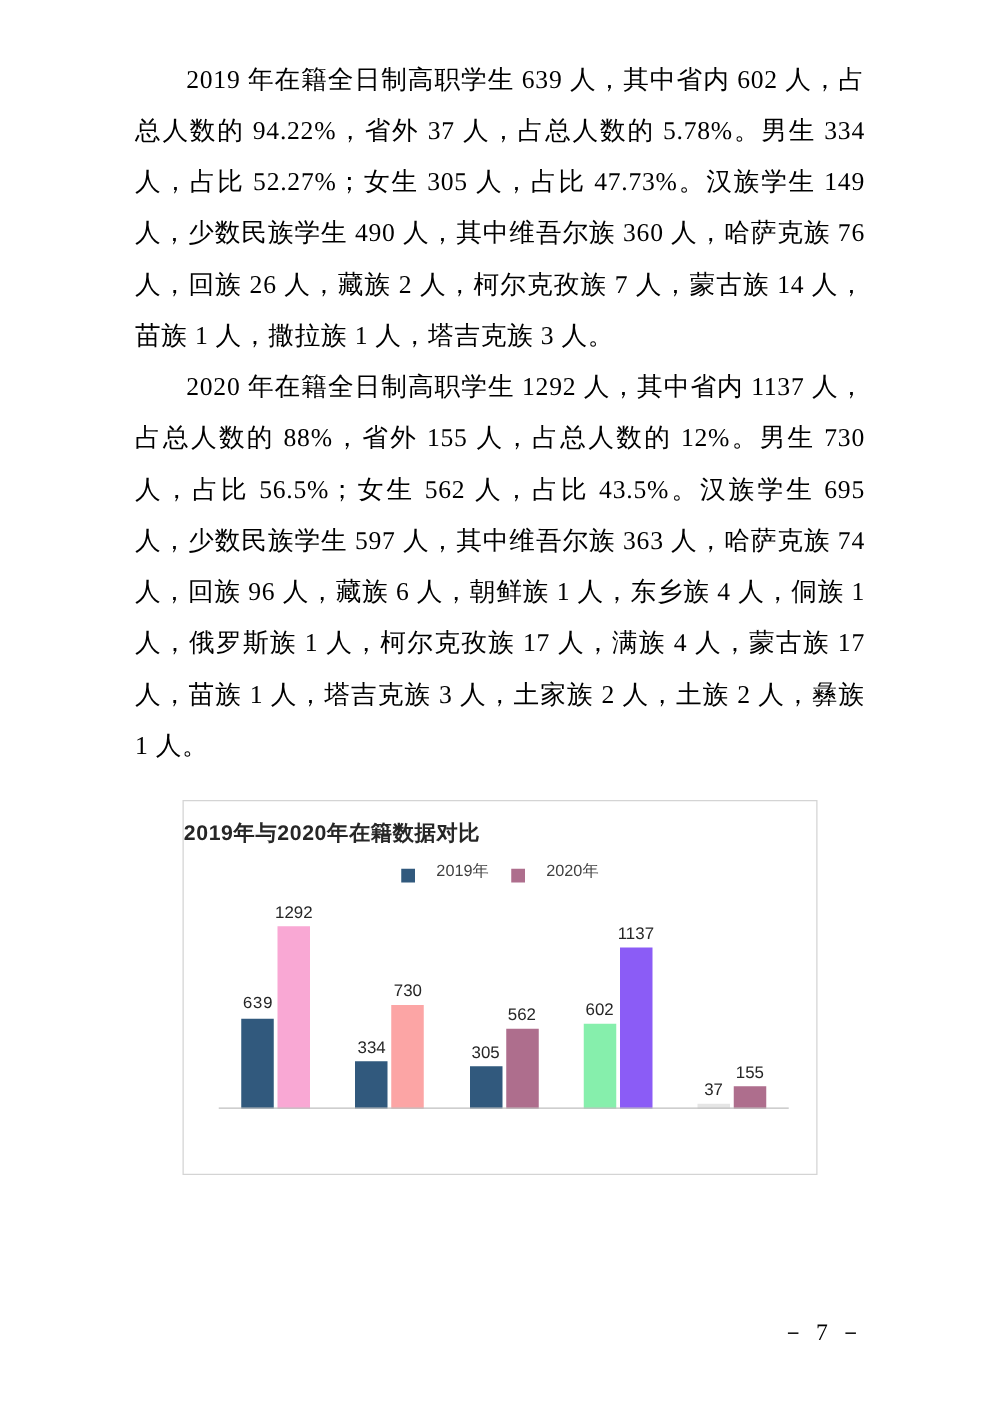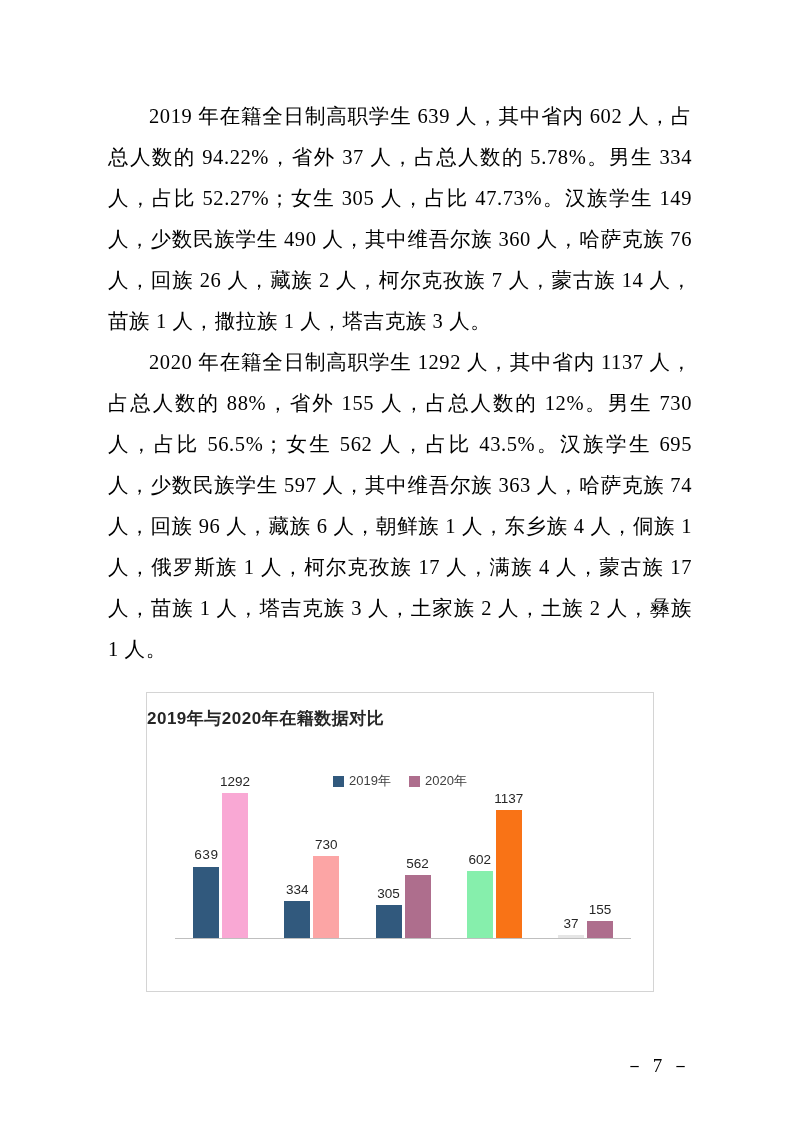--- a/index.html
+++ b/index.html
@@ -14,21 +14,21 @@
     font-family: "Liberation Serif", "DejaVu Serif", serif;
     color: #000000;
     overflow: hidden;
   }
   .page {
     position: absolute;
     left: 0; top: 0;
     width: 800px;
     height: 1131px;
     box-sizing: border-box;
-    padding: 96px 108px 40px 108px;
+    padding: 44px 108px 40px 108px;
   }
   .para {
     font-size: 20.5px;
     line-height: 41px;
     text-align: justify;
     text-justify: inter-ideograph;
     text-indent: 2em;
     margin: 0 0 0 0;
     letter-spacing: 0.6px;
     word-break: break-all;
@@ -58,23 +58,22 @@
     display: flex;
     justify-content: center;
     align-items: center;
     gap: 18px;
     margin-top: 10px;
     font-size: 13px;
     color: #3f3f3f;
   }
   .legend-item {
     display: flex;
-    align-items: center;
-    gap: 5px;
-    margin-top: 32px;
+    align-items: flex-end;
+    gap: 17px;
   }
   .legend-swatch {
     width: 11px;
     height: 11px;
     display: inline-block;
   }
   .plot {
     position: absolute;
     left: 28px;
     right: 22px;
@@ -187,21 +186,21 @@
               <span class="val">305</span>
             </div>
             <div class="bar" style="height: 38.7586%; background: rgb(174, 110, 141);">
               <span class="val">562</span>
             </div>
           </div>
           <div class="group">
             <div class="bar" style="height: 41.5172%; background: #86efac;">
               <span class="val">602</span>
             </div>
-            <div class="bar" style="height: 78.4138%; background: #f97316;">
+            <div class="bar" style="height: 78.4138%; background: #8b5cf6;">
               <span class="val">1137</span>
             </div>
           </div>
           <div class="group">
             <div class="bar" style="height: 2.55172%; background: #e5e5e5;">
               <span class="val">37</span>
             </div>
             <div class="bar" style="height: 10.6897%; background: rgb(174, 110, 141);">
               <span class="val">155</span>
             </div>

